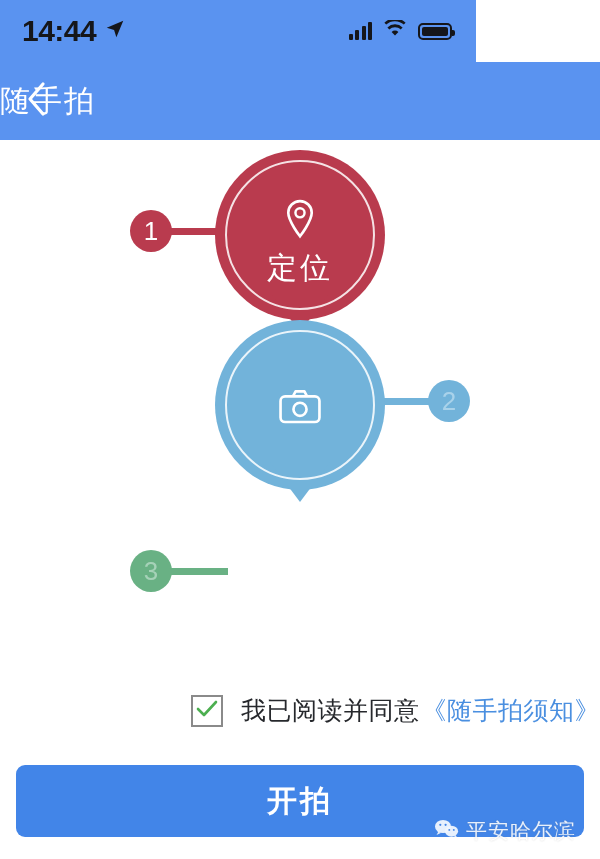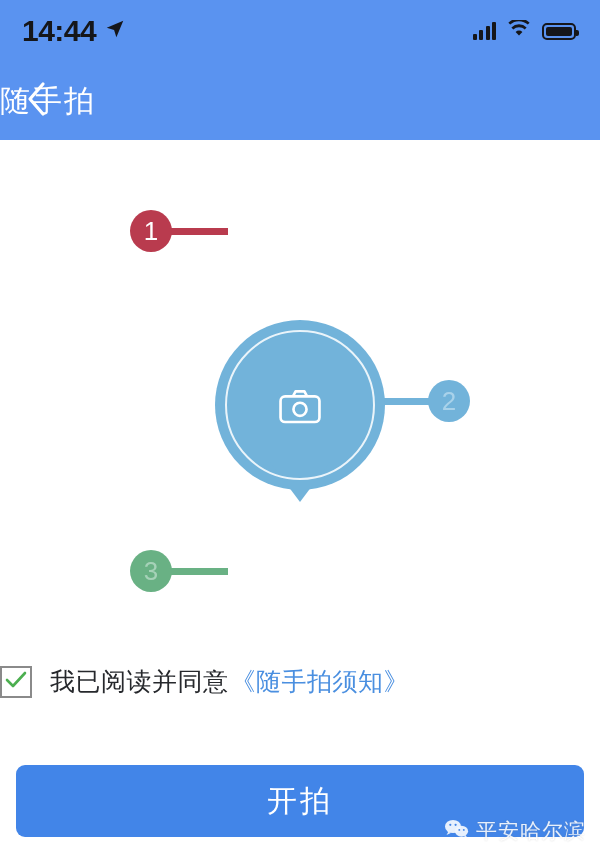--- a/index.html
+++ b/index.html
@@ -11,21 +11,21 @@
   }
   #screen {
     position: relative;
     width: 600px; height: 859px;
     background: #ffffff;
   }
 
   
   .statusbar {
     position: absolute; top: 0; left: 0;
-    width: 600px; height: 62px;
+    width: 476px; height: 62px;
     background: #5a93f0;
     display: flex; align-items: center;
     justify-content: space-between;
     padding: 0 24px 0 22px;
   }
   .status-left { display: flex; align-items: center; gap: 8px; }
   .status-time {
     font-size: 30px; font-weight: bold;
     color: #15161a; letter-spacing: -0.5px;
     line-height: 1;
@@ -140,23 +140,23 @@
     position: absolute; top: 60px;
     width: 42px; height: 42px; border-radius: 50%;
     display: flex; align-items: center; justify-content: center;
     font-size: 26px;
   }
   .badge.left  { right: 50%; margin-right: 128px; }
   .badge.right { left: 50%;  margin-left: 128px; }
 
   
   .agree {
-    position: absolute; top: 525px; left: 0;
+    position: absolute; top: 554px; left: 0;
     width: 600px;
-    display: flex; align-items: center; justify-content: flex-start;
+    display: flex; align-items: center; justify-content: flex-end;
     gap: 18px;
   }
   .checkbox {
     width: 32px; height: 32px;
     border: 2px solid #8a8a8a;
     background: #fff;
     display: flex; align-items: center; justify-content: center;
     cursor: pointer;
     flex: none;
   }
@@ -170,26 +170,26 @@
 
   
   .primary-btn {
     position: absolute; left: 16px; top: 625px;
     width: 568px; height: 72px;
     background: #4285e8;
     border: none; border-radius: 9px;
     color: #ffffff; font-size: 30px; letter-spacing: 3px;
     font-family: inherit;
     cursor: pointer;
-    display: flex; align-items: center; justify-content: center;
+    display: flex; align-items: center; justify-content: center; font-weight: bold;
   }
 
   
   .watermark {
-    position: absolute; right: 14px; bottom: 14px;
+    position: absolute; right: 24px; bottom: 14px;
     display: flex; align-items: center; gap: 6px;
     opacity: 0.92;
     pointer-events: none;
   }
   .wm-text {
     font-size: 21px;
     color: rgba(255,255,255,0.95);
     letter-spacing: 1px;
     text-shadow: 0 0 2px rgba(120,120,120,0.35);
   }
@@ -240,20 +240,33 @@
   </div>
 
   <div class="content">
 
     <div class="steps">
 
       <div class="step step-1">
         <div class="connector left" style="background:#b93b4e"></div>
         <div class="badge left" style="background:#b93b4e;color:#ffffff">
           <span>1</span>
+        </div>
+        <div class="pin-wrap">
+          <div class="pin" style="background:#b93b4e;color:#b93b4e"></div>
+          <div class="pin-ring"></div>
+          <div class="pin-inner">
+            <span class="pin-icon">
+              <svg width="42" height="46" viewBox="0 0 24 26">
+                <path d="M12 2.2c-3.7 0-6.7 3-6.7 6.7 0 4.8 6.7 13.4 6.7 13.4s6.7-8.6 6.7-13.4c0-3.7-3-6.7-6.7-6.7z" fill="none" stroke="#ffffff" stroke-width="1.5"></path>
+                <circle cx="12" cy="8.9" r="2.6" fill="none" stroke="#ffffff" stroke-width="1.4"></circle>
+              </svg>
+            </span>
+            <span class="pin-label">定位</span>
+          </div>
         </div>
       </div>
 
       <div class="step step-2">
         <div class="connector right" style="background:#72b3da"></div>
         <div class="badge right" style="background:#72b3da;color:#a9d2ea">
           <span>2</span>
         </div>
         <div class="pin-wrap">
           <div class="pin" style="background:#72b3da;color:#72b3da"></div>

